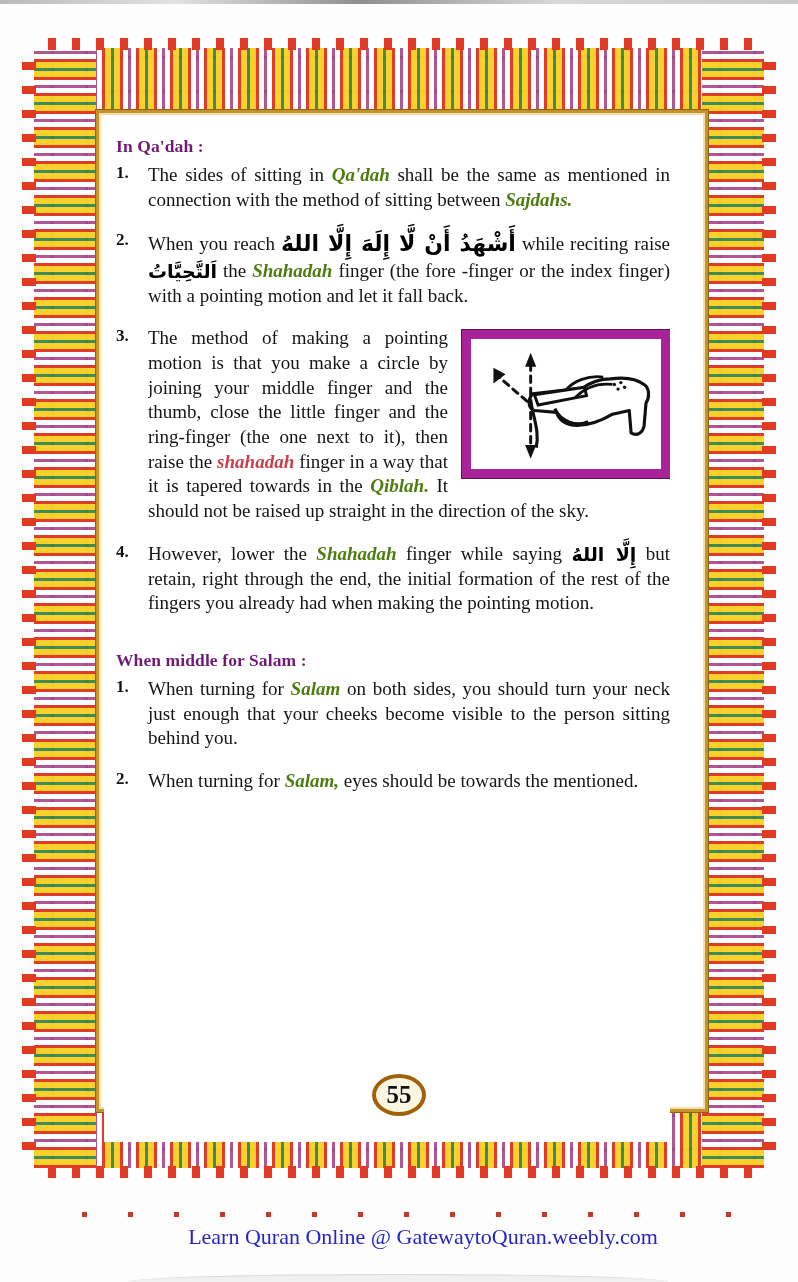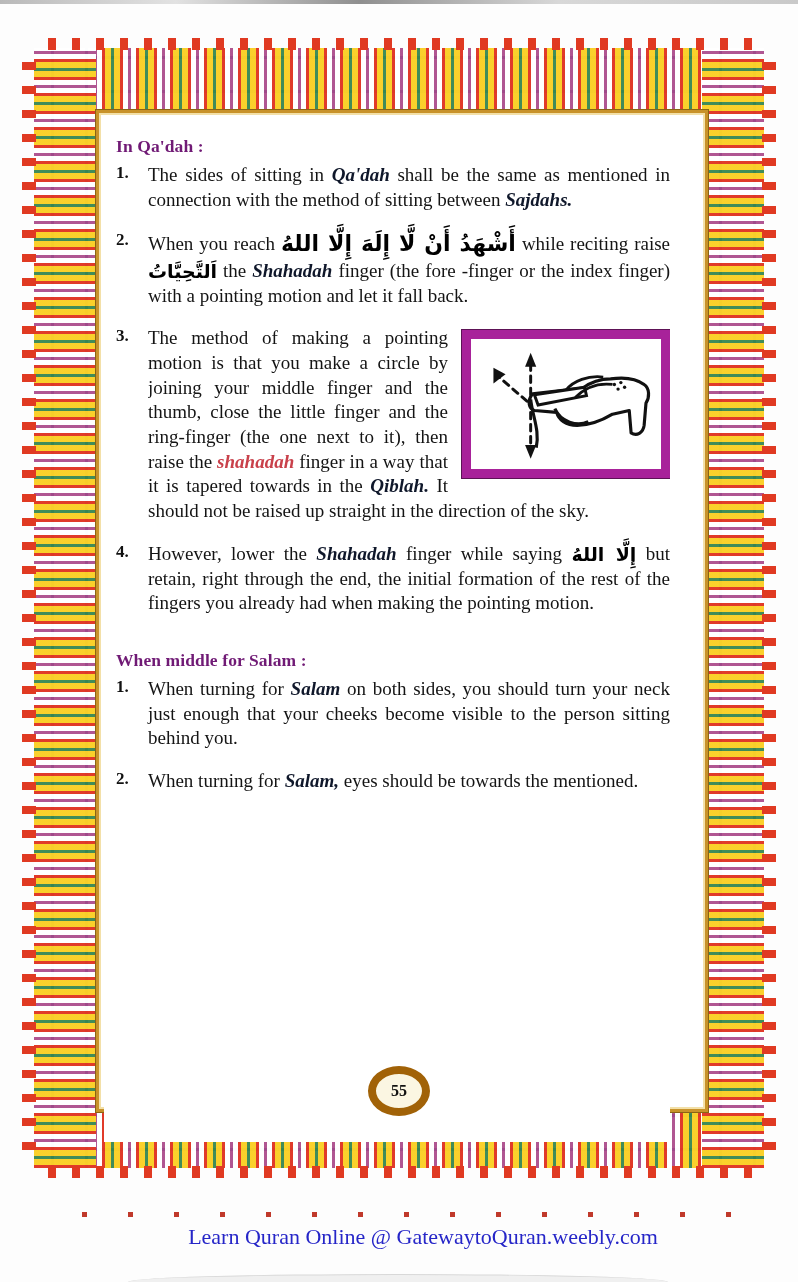--- a/index.html
+++ b/index.html
@@ -91,21 +91,21 @@
   }
   .heading-2{margin-top:34px;}
 
   ol.list{list-style:none;margin:0;padding:0;}
   li.item{position:relative;padding-left:44px;margin-bottom:18px;}
   li.item .num{position:absolute;left:12px;top:0;font-weight:bold;font-size:17px;color:#111;}
   li.item .body{
     font-size:19px;line-height:1.30;color:#141414;
     text-align:justify;text-justify:inter-word;
   }
-  .em{color:#0f172a;font-style:italic;font-weight:bold;}
+  .em{color:#4d7c0f;font-style:italic;font-weight:bold;}
   .em-lc{color:#c9414b;font-style:italic;font-weight:bold;}
   .ar{
     color:#000000;font-family:"DejaVu Sans","Liberation Sans",sans-serif;
     font-size:19px;direction:rtl;unicode-bidi:isolate;white-space:nowrap;
     font-weight:bold;vertical-align:-1px;
   }
   .ar-big{font-size:22px;}
 
   
   .figure{
@@ -114,24 +114,24 @@
     box-sizing:border-box;box-shadow:0 0 0 1px #5d1256;
   }
   .figure .inner{width:100%;height:100%;background:#fff;
     border:2px solid #ffffff;box-sizing:border-box;}
   .item-3 .body{overflow:hidden;}
 
   
   .page-badge{
     position:absolute;left:50%;transform:translateX(-50%);
     bottom:52px;width:46px;height:34px;border-radius:50%;
-    background:#fbf6e2;border:8px solid #a16207;
+    background:#fbf6e2;border:4px solid #a16207;
     display:flex;align-items:center;justify-content:center;
     font-family:"Liberation Serif","DejaVu Serif",serif;
-    font-weight:bold;font-size:16px;color:#111;z-index:6;
+    font-weight:bold;font-size:25px;color:#111;z-index:6;
   }
 
   
   .footer-dots{position:absolute;left:64px;top:1212px;width:672px;height:10px;
     background:repeating-linear-gradient(90deg,
       transparent 0 18px,#c0392b 18px 23px,transparent 23px 46px);
     -webkit-mask-image:linear-gradient(180deg,#000 0 55%,transparent 55% 100%);
     mask-image:linear-gradient(180deg,#000 0 55%,transparent 55% 100%);}
   .footer{
     position:absolute;left:0;top:1224px;width:798px;text-align:center;

